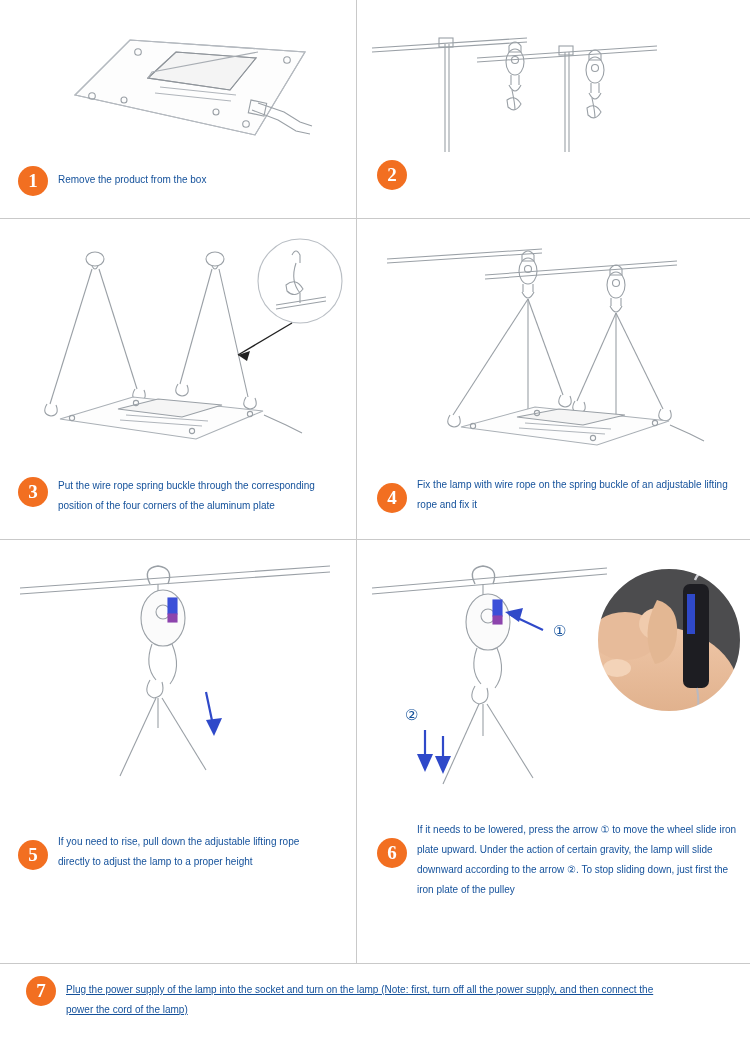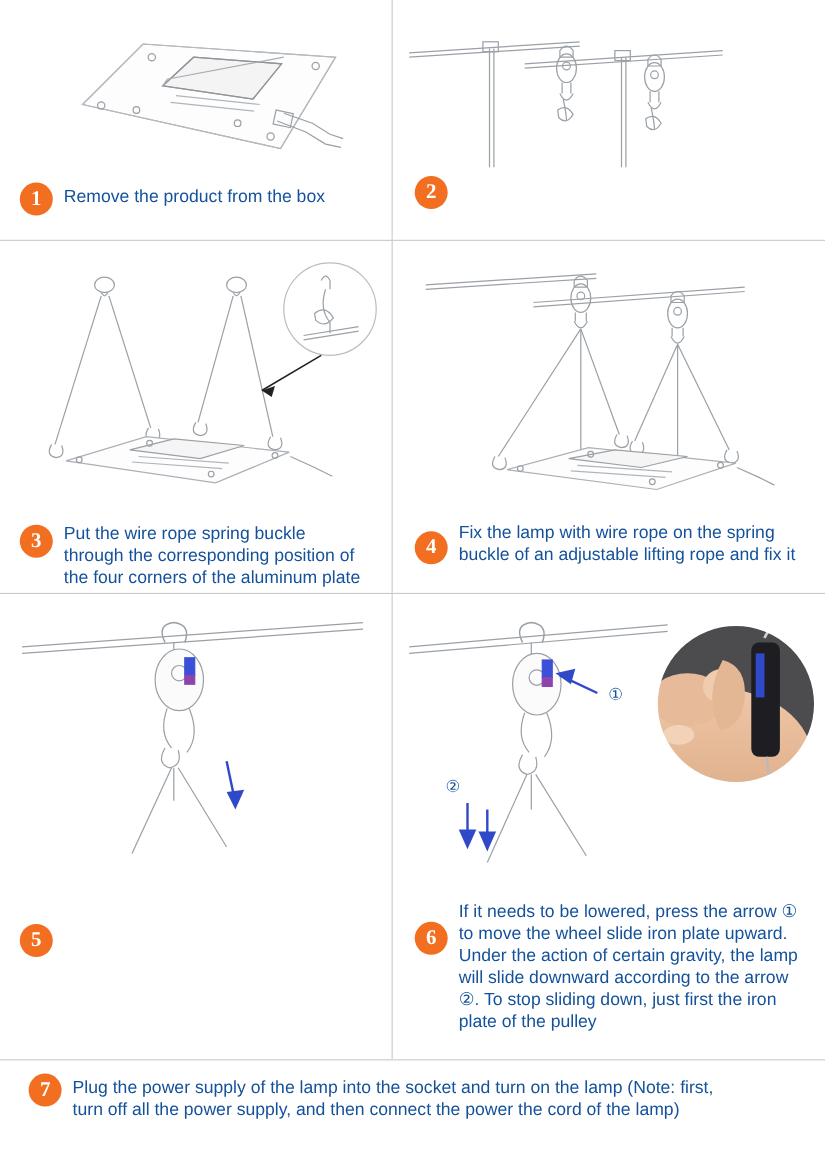--- a/index.html
+++ b/index.html
@@ -53,21 +53,21 @@
     border-radius: 50%;
     background: #f26f21;
     color: #ffffff;
     font-size: 19px;
     font-weight: bold;
     line-height: 30px;
     text-align: center;
     font-family: "Liberation Serif", serif;
   }
   .ctext {
-    font-size: 16px;
+    font-size: 10px;
     line-height: 20px;
     color: #14519b;
     padding-top: 4px;
   }
 
   
   .hline {
     position: absolute;
     left: 0;
     width: 750px;
@@ -317,20 +317,21 @@
 
             <g stroke="#2f49c9" stroke-width="2.2" fill="none">
               <line x1="206" y1="152" x2="214" y2="190"></line>
               <polygon points="214,196 206,180 222,178" fill="#2f49c9" stroke="none"></polygon>
             </g>
           </g>
         </svg>
       </div>
       <div class="caption" style="top:288px;">
         <div class="num" style="margin-top:12px;">5</div>
+        <div class="ctext" style="max-width:258px;">If you need to rise, pull down the adjustable lifting rope directly to adjust the lamp to a proper height</div>
       </div>
     </div>
 
     <div class="cell" style="left:357px;top:540px;width:393px;height:424px;">
       <div class="art">
         <svg width="393" height="290" viewBox="0 0 393 290">
           <defs>
             <clipPath id="photoClip">
                 <circle cx="312" cy="100" r="72"></circle>
               </clipPath>
@@ -402,17 +403,17 @@
     <div class="hline" style="top:539px;"></div>
     <div class="hline" style="top:963px;"></div>
     <div class="vline" style="left:356px;top:0;height:218px;"></div>
     <div class="vline" style="left:356px;top:219px;height:320px;"></div>
     <div class="vline" style="left:356px;top:540px;height:423px;"></div>
   </div>
 
   <div class="footer">
     <div class="caption">
       <div class="num">7</div>
-      <div class="ctext" style="max-width:600px;">Plug the power supply of the lamp into the socket and turn on the lamp (Note: first, turn off all the power supply, and then connect the power the cord of the lamp)</div>
+      <div class="ctext" style="max-width:600px;text-decoration:underline;">Plug the power supply of the lamp into the socket and turn on the lamp (Note: first, turn off all the power supply, and then connect the power the cord of the lamp)</div>
     </div>
   </div>
 
 </div>
 
 </body></html>

